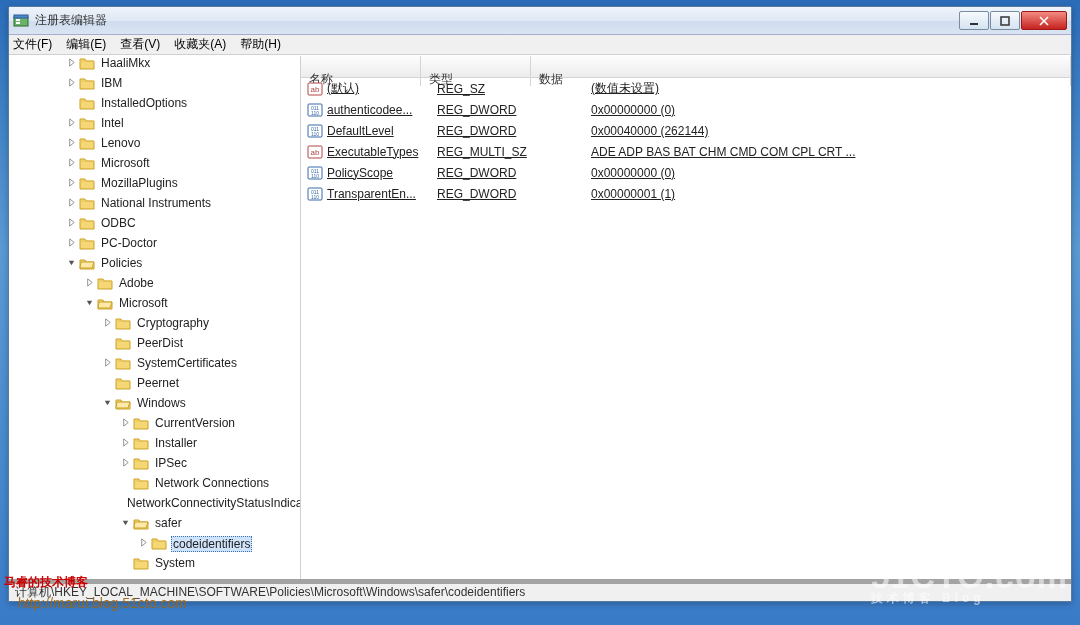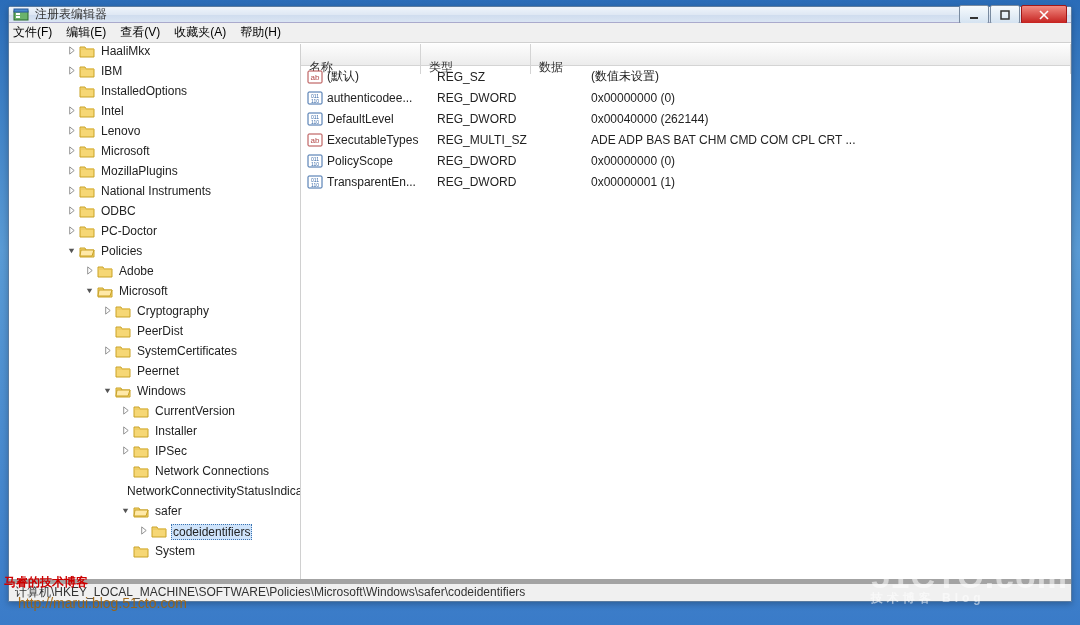--- a/index.html
+++ b/index.html
@@ -1,18 +1,18 @@
 <!DOCTYPE html>
 <html><head>
 <meta charset="utf-8">
 <style>
 * { box-sizing: border-box; margin: 0; padding: 0; font-family: "Segoe UI", "Microsoft YaHei", Tahoma, sans-serif; }
 body { background: linear-gradient(180deg, #2a6cb8 0%, #5a9bd5 40%, #3a7bc8 100%); width: 1080px; height: 625px; overflow: hidden; position: relative; }
 .window { position: absolute; left: 8px; top: 6px; width: 1064px; height: 596px; background: #f0f0f0; border: 1px solid #5a7ba0; border-radius: 3px 3px 0 0; box-shadow: 0 2px 6px rgba(0,0,0,.25); display: flex; flex-direction: column; }
-.titlebar { height: 16px; background: linear-gradient(180deg,#eef4fb 0%,#dfe8f4 50%,#cfdcee 51%,#dae5f3 100%); border-bottom: 1px solid #aac; display: flex; align-items: center; padding: 0 4px; font-size: 12px; color: #333; }
+.titlebar { height: 28px; background: linear-gradient(180deg,#eef4fb 0%,#dfe8f4 50%,#cfdcee 51%,#dae5f3 100%); border-bottom: 1px solid #aac; display: flex; align-items: center; padding: 0 4px; font-size: 12px; color: #333; }
 .titlebar .icon { width: 16px; height: 16px; margin-right: 6px; display: inline-flex; align-items: center; justify-content: center; }
 .titlebar .title { flex: 1; }
 .winbtns { display: flex; gap: 0; }
 .winbtn { width: 30px; height: 19px; display: flex; align-items: center; justify-content: center; border: 1px solid #7a8ba0; background: linear-gradient(180deg,#f6fafd,#d5e3f1); border-radius: 2px; margin-left: 1px; font-size: 12px; color: #333; }
 .winbtn.close { background: linear-gradient(180deg,#f28b82,#c5221f); color: #fff; width: 46px; border-color: #a01818; }
 .menubar { height: 20px; background: #f0f0f0; border-bottom: 1px solid #d0d0d0; display: flex; align-items: center; font-size: 12px; padding: 0 4px; gap: 14px; }
 .menubar span { cursor: default; }
 .client { flex: 1; display: flex; background: #fff; border-top: 1px solid #fff; min-height: 0; }
 .treepane { width: 292px; border-right: 1px solid #d0d0d0; overflow: auto; background: #fff; }
 .listpane { flex: 1; background: #fff; overflow: auto; }
@@ -27,21 +27,21 @@
 .expander.none { visibility: hidden; }
 .foldericon { width: 16px; height: 16px; margin: 0 4px 0 1px; }
 .noderow .label { padding: 0 2px; }
 
 .listheader { display: flex; height: 22px; background: linear-gradient(180deg,#fdfdfd,#ececec); border-bottom: 1px solid #d4d4d4; font-size: 12px; color: #333; }
 .listheader .col { padding: 15px 8px; border-right: 1px solid #d4d4d4; }
 .col-name { width: 120px; }
 .col-type { width: 110px; }
 .col-data { flex: 1; }
 .listbody { font-size: 12px; color: #222; }
-.listrow { display: flex; align-items: center; height: 21px; padding-left: 6px; }
+.listrow { display: flex; align-items: center; height: 21px; padding-left: 6px; text-decoration: underline; }
 .listrow .valicon { width: 16px; height: 16px; margin-right: 4px; flex-shrink: 0; }
 .listrow .c1 { width: 110px; overflow: hidden; text-overflow: ellipsis; white-space: nowrap; }
 .listrow .c2 { width: 110px; }
 .listrow .c3 { flex: 1; white-space: nowrap; margin-left: 44px; }
 
 .watermarks { position: absolute; left: 0; right: 0; bottom: 0; pointer-events: none; }
 .wm-left { position: absolute; left: 4px; bottom: 34px; color: #c00; font-size: 12px; font-weight: bold; }
 .wm-left2 { position: absolute; left: 18px; bottom: 14px; color: #a16207; font-size: 14px; opacity: .9; }
 .wm-right { position: absolute; right: 12px; bottom: 18px; color: rgba(255,255,255,.55); font-size: 34px; font-weight: bold; letter-spacing: 1px; }
 .wm-right small { display: block; font-size: 12px; letter-spacing: 4px; margin-top: -6px; }

